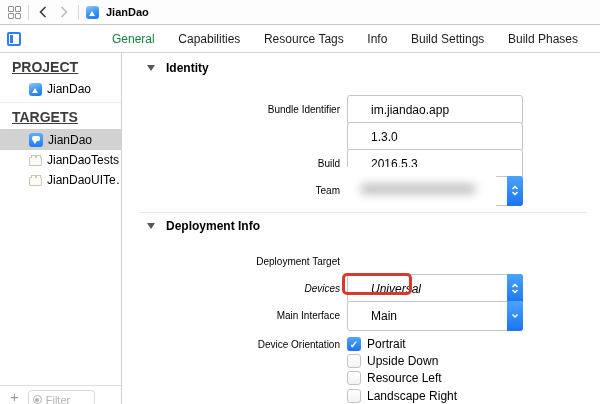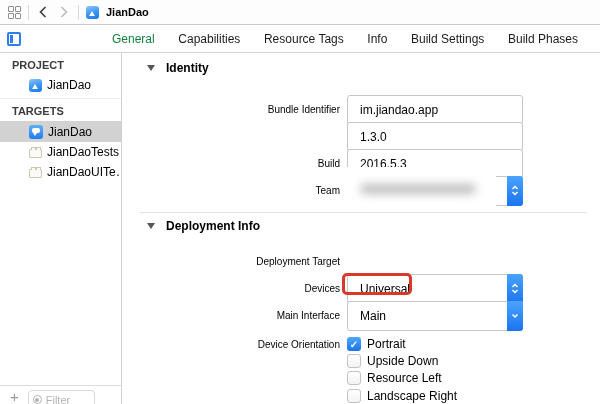--- a/index.html
+++ b/index.html
@@ -35,21 +35,21 @@
   .tab { cursor:default; white-space:nowrap; }
   .tab.active { color:#15803d; }
 
   
   .main { display:flex; height:351px; }
   .sidebar { width:122px; flex:none; border-right:1px solid #d0d0d0; position:relative;
     overflow:hidden; font-size:12px; }
   .content { flex:1; position:relative; overflow:hidden; }
 
   
-  .side-header { font-size:11px; font-weight:bold; color:#3c3c3c; padding:6px 0 4px 12px; }
+  .side-header { font-size:14px; font-weight:bold; color:#3c3c3c; padding:6px 0 4px 12px;text-decoration:underline; }
   .side-row { height:20px; display:flex; align-items:center; gap:5px; padding-left:29px; }
   .side-row.selected { background:#d2d2d2; height:21px; }
   .side-sep { height:1px; background:#ececec; margin-top:3px; }
   .side-label { white-space:nowrap; overflow:hidden; }
 
   .app-icon { width:14px; height:14px; border-radius:3px; flex:none; position:relative;
     background:linear-gradient(180deg,#5fb0f9,#1e7cf4); }
   .app-icon::after { content:""; position:absolute; left:3px; top:3.5px; width:8px; height:5px;
     background:#fff; border-radius:2px; }
   .app-icon::before { content:""; position:absolute; left:4px; top:8px; width:0; height:0;
@@ -75,21 +75,21 @@
   .section-header { position:absolute; left:25px; display:flex; align-items:center; gap:11px;
     font-weight:bold; font-size:12px; }
   .disclosure { width:0; height:0; border-left:4.5px solid transparent;
     border-right:4.5px solid transparent; border-top:6px solid #565656; }
   .divider { position:absolute; left:18px; right:13px; height:1px; background:#e4e4e4; }
 
   .form-row { position:absolute; left:0; width:410px; height:21px; display:flex; align-items:center; }
   .row-label { width:218px; text-align:right; font-size:10px; flex:none; }
   .field { position:absolute; left:225px; width:176px; height:30px;
     border:1px solid #c6c6c6; border-radius:3px; background:#fff;
-    display:flex; align-items:center; padding:0 12px; font-size:12px; }
+    display:flex; align-items:center; padding:0 23px; font-size:12px; }
   .blue-btn { position:absolute; right:-1px; top:-1px; bottom:-1px; width:16px;
     background:linear-gradient(#4aa3fb,#1b74f2); border-radius:0 3px 3px 0;
     display:flex; align-items:center; justify-content:center; }
 
   .blur-patch { position:absolute; left:222px; top:-13px; width:152px; height:44px; background:#fff; }
   .blur-smudge { position:absolute; left:16px; top:17px; width:116px; height:10px;
     background:#9c9c9c; border-radius:5px; filter:blur(5px); opacity:.65; }
 
   .annotation-box { position:absolute; left:220px; top:-5px; width:70px; height:22px;
     border:3px solid #d7392b; border-radius:5px; pointer-events:none; }
@@ -219,21 +219,21 @@
 
       <div class="section-header" style="top:166px;">
         <div class="disclosure"></div>
         <span>Deployment Info</span>
       </div>
 
       <div class="form-row" style="top:198px;">
         <div class="row-label">Deployment Target</div>
       </div>
 
-      <div class="form-row" style="top:225px;">
+      <div class="form-row" style="top:225px;font-style:italic;">
         <div class="row-label">Devices</div>
         <div class="field">
           <span>Universal</span>
           <div class="blue-btn">
             <svg width="8" height="11" viewBox="0 0 8 11">
                 <polyline points="1.5,4 4,1.5 6.5,4" fill="none" stroke="#fff" stroke-width="1.5"></polyline>
                 <polyline points="1.5,7 4,9.5 6.5,7" fill="none" stroke="#fff" stroke-width="1.5"></polyline>
               </svg>
           </div>
         </div>

